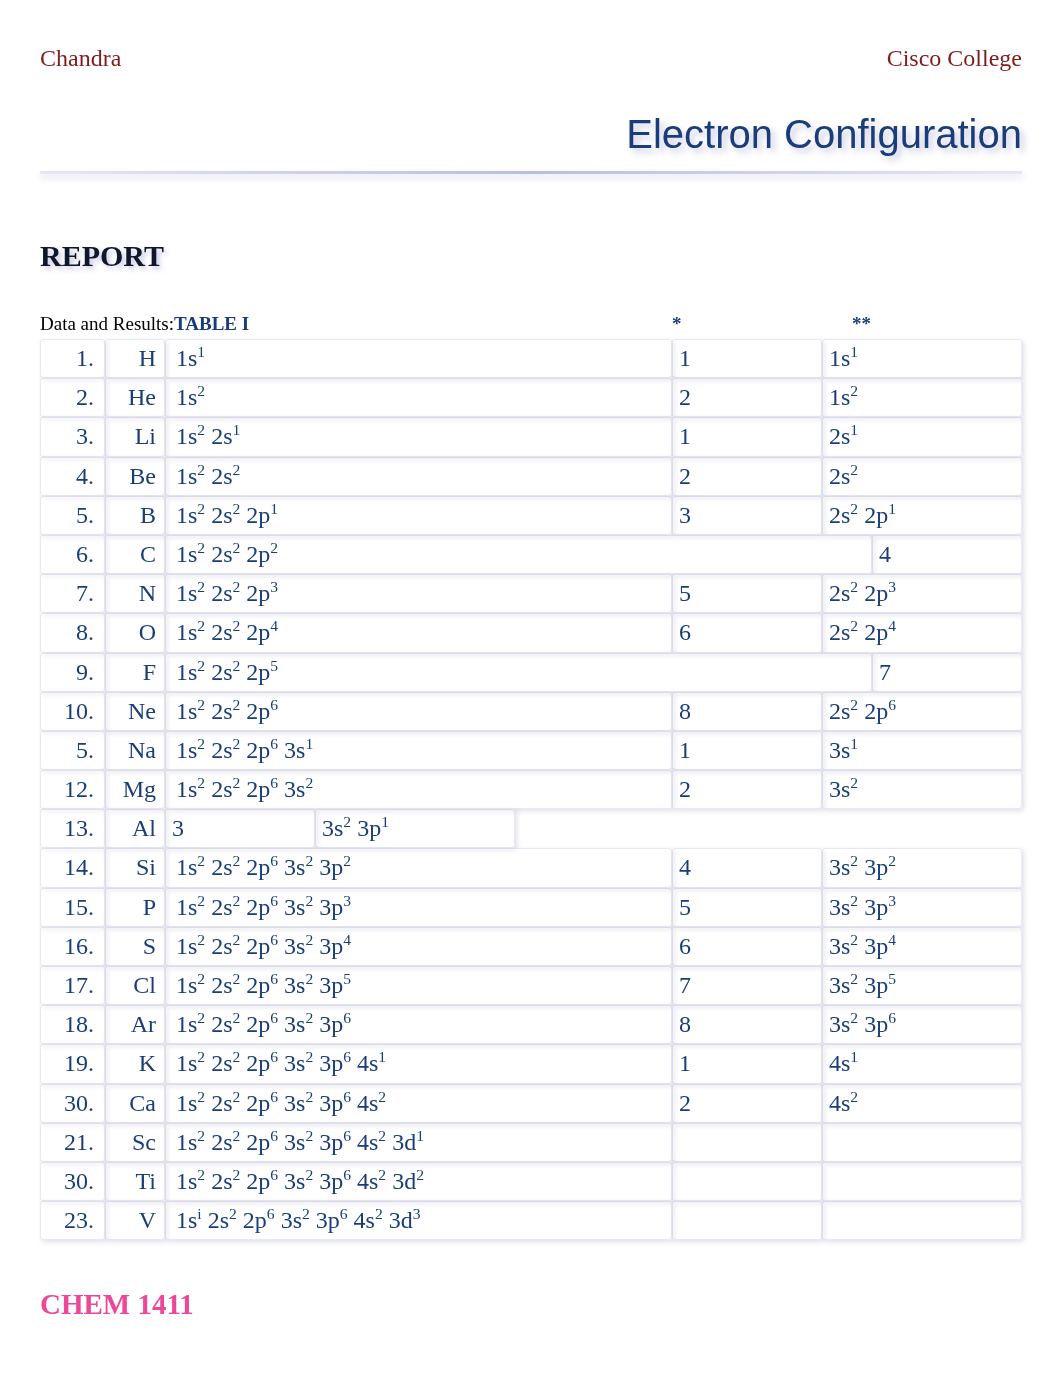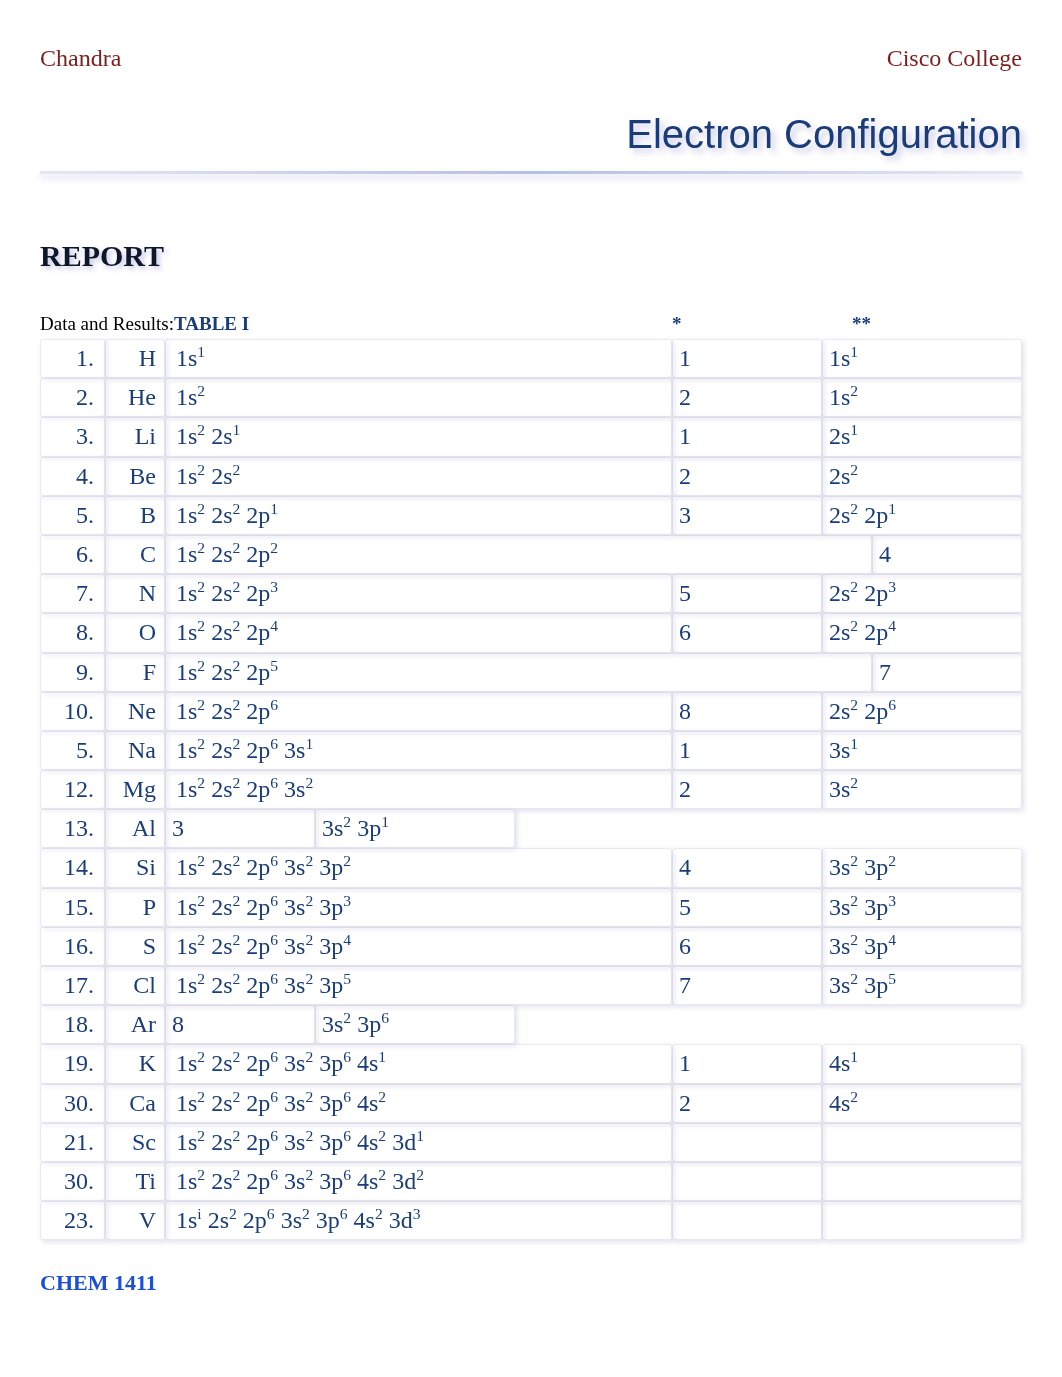--- a/index.html
+++ b/index.html
@@ -95,24 +95,24 @@
     }
     .cell-star2 {
       width: 200px;
       padding-left: 6px;
       color: #1a3d7a;
       border: 1px solid rgba(200,200,220,0.4);
       border-radius: 3px;
       box-shadow: 2px 2px 5px rgba(130,130,180,0.25), inset 1px 1px 2px rgba(255,255,255,0.6);
     }
     .footer {
-      margin-top: 30px;
-      font-size: 22px;
+      margin-top: 48px;
+      font-size: 29px;
       font-weight: bold;
-      color: #1d4ed8;
+      color: #ec4899;
     }
     sup { font-size: 0.65em; vertical-align: super; }
   </style>
 </head>
 <body>
 
 <div class="header-row">
   <span>Chandra</span>
   <span>Cisco College</span>
 </div>
@@ -242,20 +242,21 @@
     <div class="row">
       <div class="cell-num">17.</div>
       <div class="cell-sym">Cl</div>
       <div class="cell-conf">1s<sup>2</sup> 2s<sup>2</sup> 2p<sup>6</sup> 3s<sup>2</sup> 3p<sup>5</sup></div>
       <div class="cell-star1">7</div>
       <div class="cell-star2">3s<sup>2</sup> 3p<sup>5</sup></div>
     </div>
     <div class="row">
       <div class="cell-num">18.</div>
       <div class="cell-sym">Ar</div>
+      <div class="cell-conf">1s<sup>2</sup> 2s<sup>2</sup> 2p<sup>6</sup> 3s<sup>2</sup> 3p<sup>6</sup></div>
       <div class="cell-star1">8</div>
       <div class="cell-star2">3s<sup>2</sup> 3p<sup>6</sup></div>
     </div>
     <div class="row">
       <div class="cell-num">19.</div>
       <div class="cell-sym">K</div>
       <div class="cell-conf">1s<sup>2</sup> 2s<sup>2</sup> 2p<sup>6</sup> 3s<sup>2</sup> 3p<sup>6</sup> 4s<sup>1</sup></div>
       <div class="cell-star1">1</div>
       <div class="cell-star2">4s<sup>1</sup></div>
     </div>

